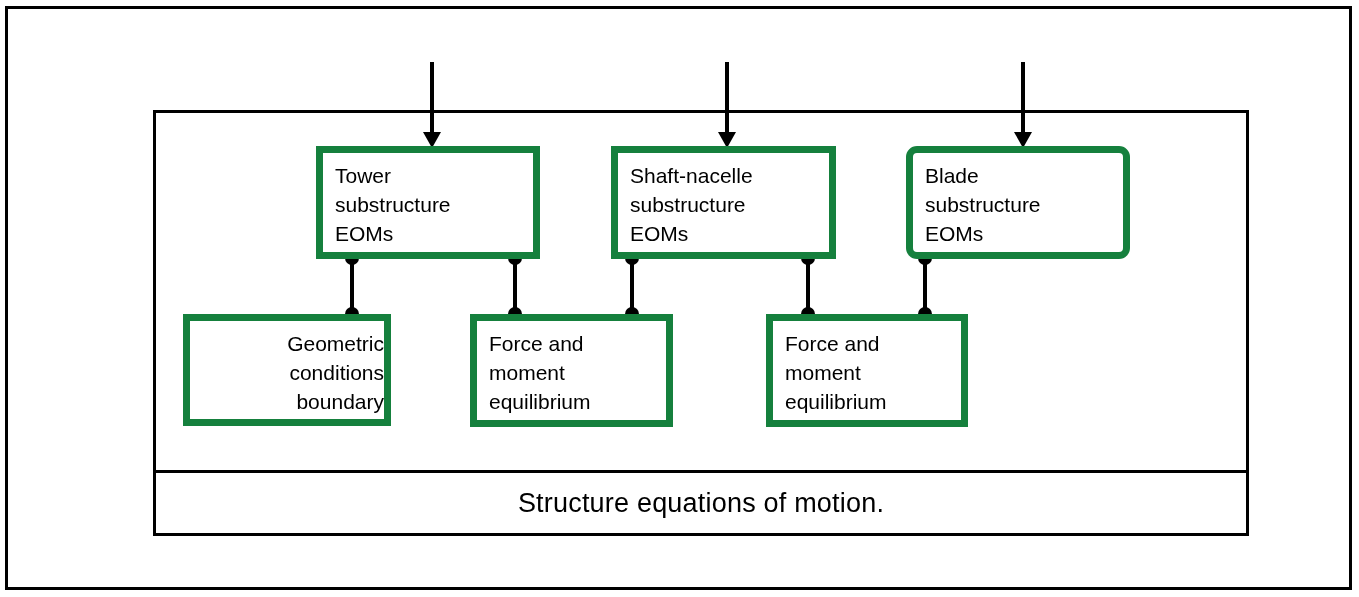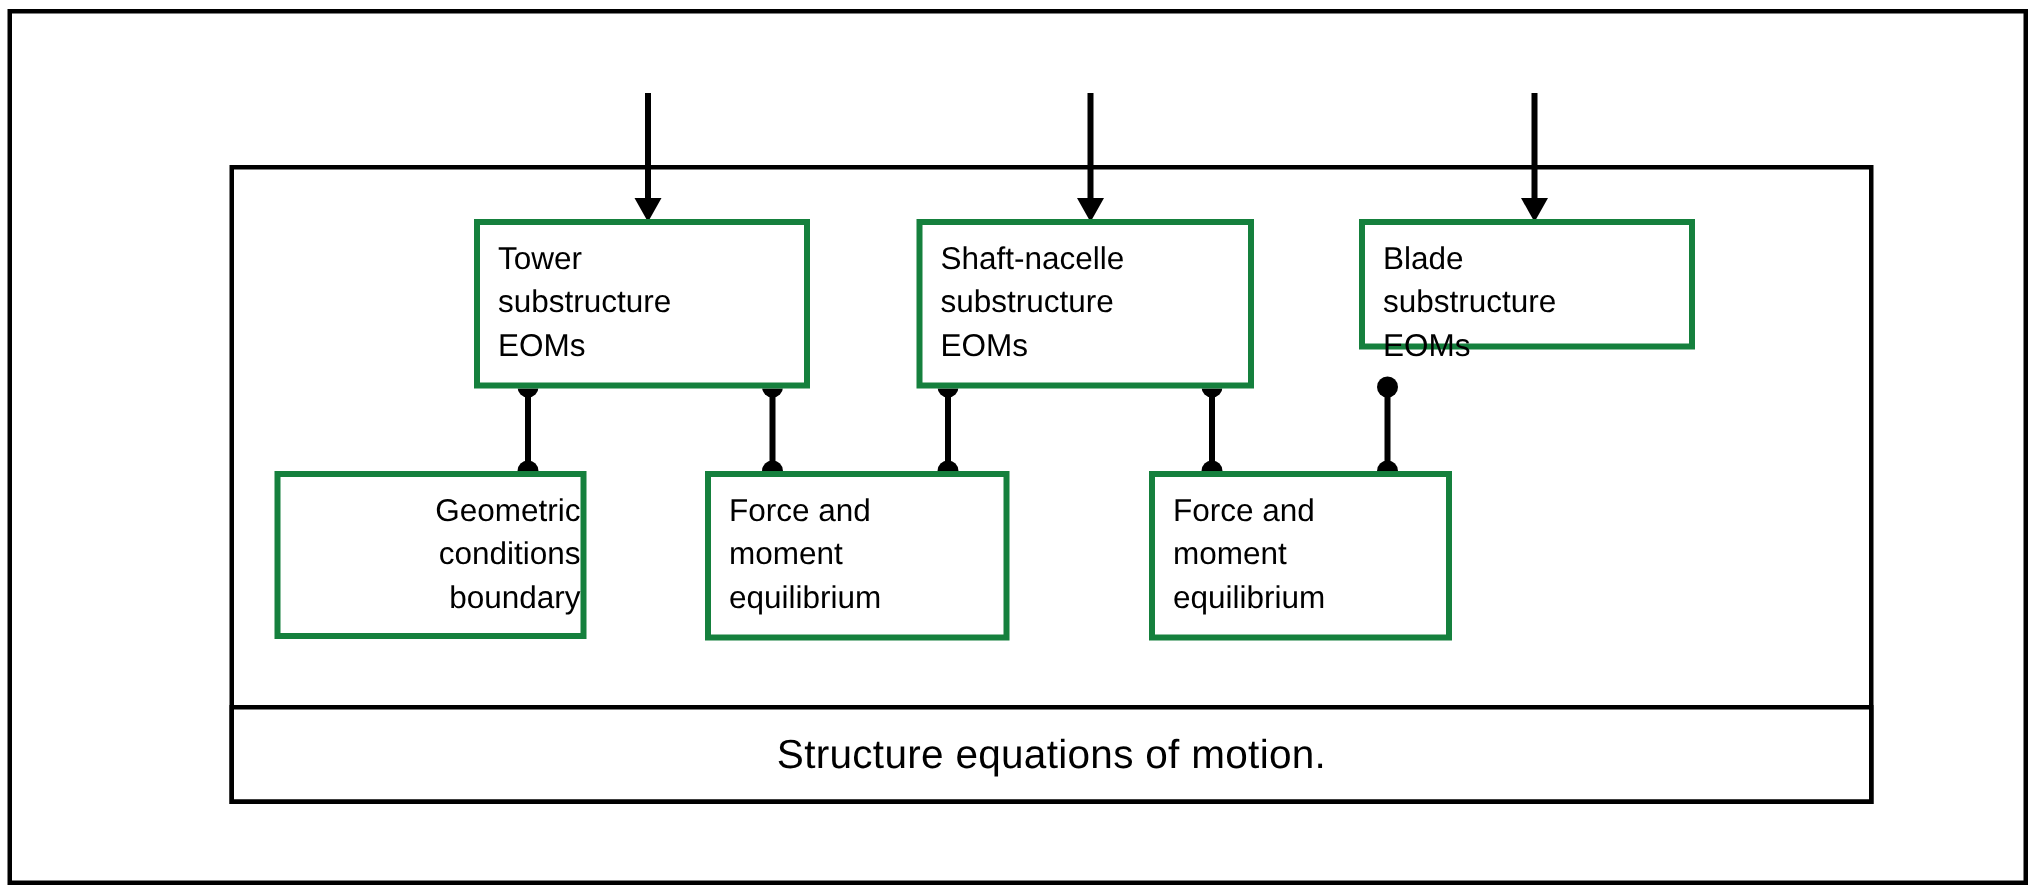--- a/index.html
+++ b/index.html
@@ -51,36 +51,36 @@
   #caption-strip .caption-text {
     font-size: 27px;
     color: #000000;
     letter-spacing: 0.2px;
     white-space: nowrap;
     text-align: right;
   }
   
   .proc-box {
     position: absolute;
-    border: 4px solid #15803d;
+    border: 7px solid #15803d;
     box-sizing: border-box;
     background: #ffffff;
     padding: 8px 0 0 12px;
     z-index: 4;
   }
   .proc-box .line {
     font-size: 21px;
     line-height: 29px;
     color: #000000;
     white-space: nowrap;
   }
   
   #box-tower    { left: 316px; top: 146px; width: 224px; height: 113px; }
   #box-shaft    { left: 611px; top: 146px; width: 225px; height: 113px; }
-  #box-blade    { left: 906px; top: 146px; width: 224px; height: 87px; }
+  #box-blade    { left: 906px; top: 146px; width: 224px; height: 113px; border-radius: 11px; }
   
   #box-geometric { left: 183px; top: 314px; width: 208px; height: 112px; text-align: right; }
   #box-force-1   { left: 470px; top: 314px; width: 203px; height: 113px; }
   #box-force-2   { left: 766px; top: 314px; width: 202px; height: 113px; }
 
   
   .input-arrow {
     position: absolute;
     z-index: 2;
   }

